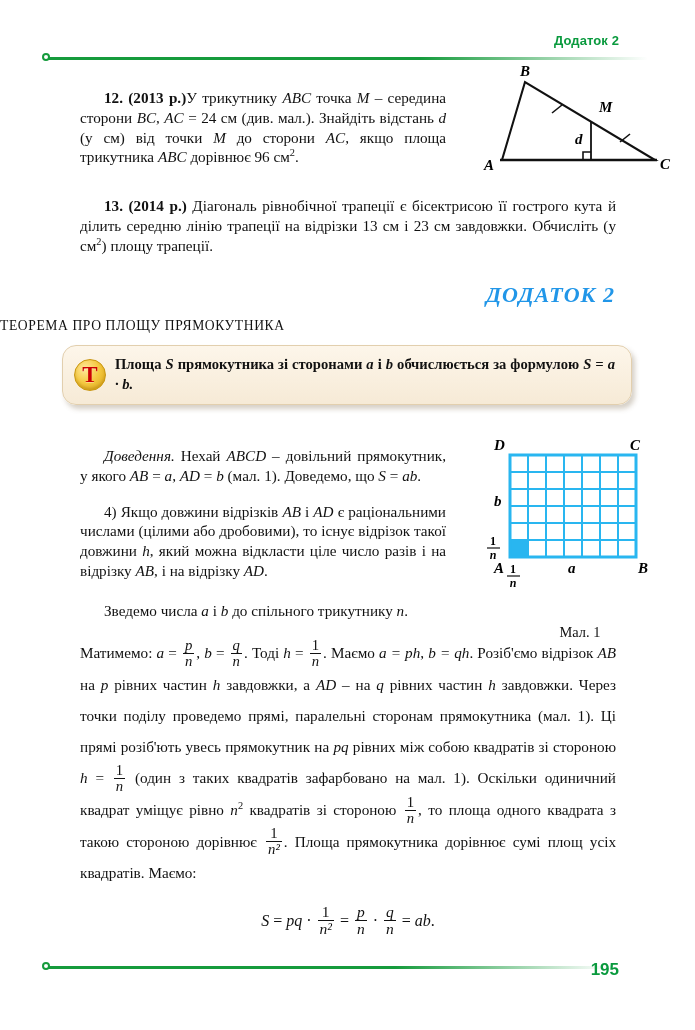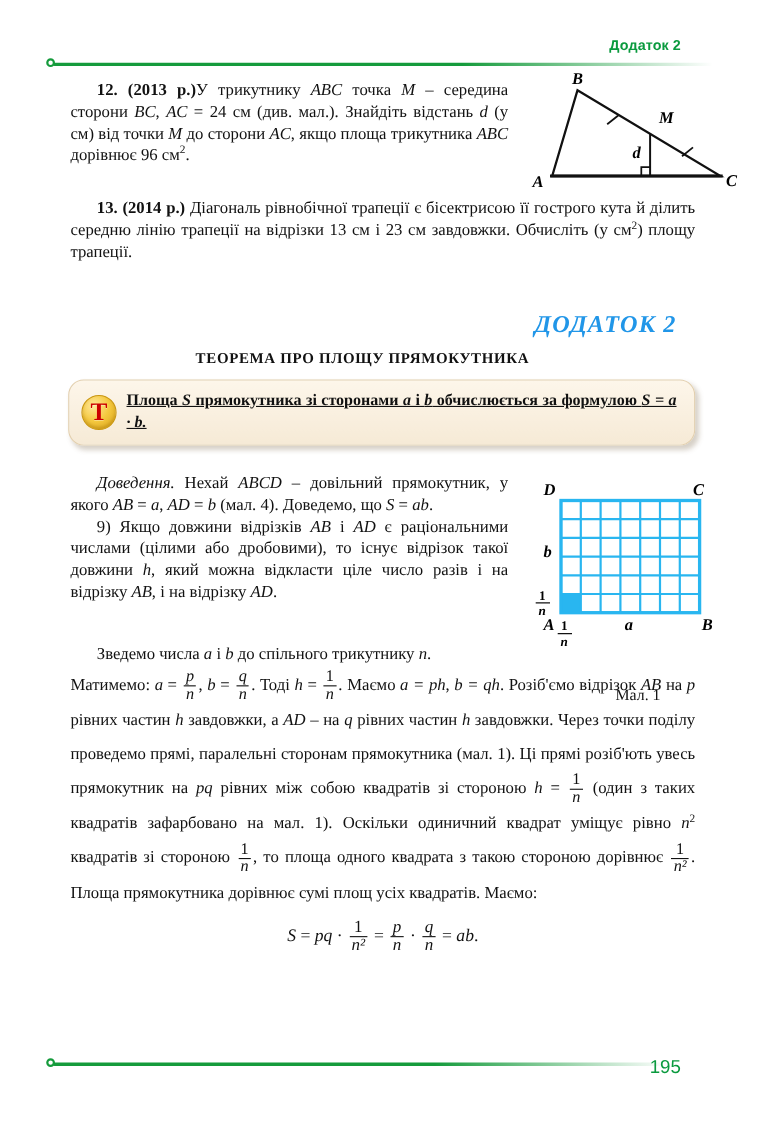--- a/index.html
+++ b/index.html
@@ -28,21 +28,21 @@
   .rule-top .knob{
     position:absolute;left:-6px;top:-4px;width:8px;height:8px;border-radius:50%;
     background:#ffffff;border:2px solid #159b3c;box-sizing:border-box;
   }
 
   
   .col{
     position:absolute;left:64px;width:568px;
   }
   p.just{
-    margin:0;text-align:justify;font-size:15.2px;line-height:1.30;
+    margin:16px;text-align:justify;font-size:15.2px;line-height:1.30;
   }
   p.indent{text-indent:24px;}
   .num{font-weight:bold;}
   i.m{font-family:"Liberation Serif", serif;font-style:italic;}
   sup{font-size:.68em;vertical-align:super;line-height:0;}
 
   
   .wrapcol{width:398px;}
 
   
@@ -50,36 +50,36 @@
 
   
   .dodatok{
     position:absolute;left:0;right:44px;top:282px;
     text-align:right;
     font-family:"Liberation Serif", serif;
     font-weight:bold;font-style:italic;
     font-size:22px;color:#2196e8;letter-spacing:1px;
   }
   .theorem-title{
-    position:absolute;left:0;right:0;top:318px;text-align:center;
+    position:absolute;left:0;right:0;top:318px;
     font-family:"Liberation Serif", serif;
-    font-weight:bold;font-size:13.6px;letter-spacing:.6px;color:#111;
+    font-weight:normal;font-size:13.6px;letter-spacing:.6px;color:#111;
   }
 
   
   .callout{
     position:absolute;left:62px;top:345px;width:570px;min-height:55px;
     background:linear-gradient(#fdf6ea,#f6ead6);
     border:1px solid #e2cfae;border-radius:14px;
     box-shadow:3px 4px 5px rgba(120,100,70,.30);
     box-sizing:border-box;
     padding:9px 16px 10px 52px;
   }
   .callout .txt{
-    font-size:14.6px;line-height:1.35;font-weight:bold;text-align:justify;color:#111;text-decoration:underline;
+    font-size:14.6px;line-height:1.35;font-weight:bold;text-align:justify;color:#111;
   }
   .t-badge{
     position:absolute;left:11px;top:13px;width:30px;height:30px;border-radius:50%;
     background:radial-gradient(circle at 34% 30%,#ffe89a 0%,#f5c940 48%,#d9a316 100%);
     border:1px solid #c9960f;
     display:flex;align-items:center;justify-content:center;
     box-shadow:inset 0 -2px 3px rgba(150,100,0,.35);
   }
   .t-badge span{
     font-family:"Liberation Serif", serif;font-weight:bold;font-size:23px;
@@ -112,21 +112,21 @@
     position:absolute;left:48px;bottom:61px;width:560px;height:3px;
     background:linear-gradient(to right,#159b3c 0%,#159b3c 62%,rgba(21,155,60,0) 100%);
     border-radius:2px;
   }
   .rule-bot .knob{
     position:absolute;left:-6px;top:-4px;width:8px;height:8px;border-radius:50%;
     background:#ffffff;border:2px solid #159b3c;box-sizing:border-box;
   }
   .pageno{
     position:absolute;right:40px;bottom:50px;
-    font-family:"Liberation Sans", sans-serif;font-weight:normal;font-size:17px;
+    font-family:"Liberation Sans", sans-serif;font-weight:bold;font-size:17px;
     color:#0a9a3e;
   }
 </style>
 </head>
 <body>
 
 <div class="page">
 
   <div class="runhead">Додаток 2</div>
   <div class="rule-top">
@@ -175,24 +175,24 @@
     <div class="t-badge">
       <span>Т</span>
     </div>
     <div class="txt">
       <span>Площа </span><i class="m">S</i><span> прямокутника зі сторонами </span><i class="m">a</i><span> і </span><i class="m">b</i><span> обчислюється за формулою </span><i class="m">S = a · b.</i>
     </div>
   </div>
 
   <div class="col wrapcol" style="top:430px;">
     <p class="just indent">
-      <i class="m">Доведення.</i><span> Нехай </span><i class="m">ABCD</i><span> – довільний прямокутник, у якого </span><i class="m">AB</i><span> = </span><i class="m">a</i><span>, </span><i class="m">AD</i><span> = </span><i class="m">b</i><span> (мал. 4). Доведемо, що </span><i class="m">S</i><span> = </span><i class="m">ab</i><span>.</span>
-    </p>
-    <p class="just indent">
-      <span>9) Якщо довжини відрізків </span><i class="m">AB</i><span> і </span><i class="m">AD</i><span> є раціональними числами (цілими або дробовими), то існує відрізок такої довжини </span><i class="m">h</i><span>, який можна відкласти ціле число разів і на відрізку </span><i class="m">AB</i><span>, і на відрізку </span><i class="m">AD</i><span>.</span>
+      <i class="m">Доведення.</i><span> Нехай </span><i class="m">ABCD</i><span> – довільний прямокутник, у якого </span><i class="m">AB</i><span> = </span><i class="m">a</i><span>, </span><i class="m">AD</i><span> = </span><i class="m">b</i><span> (мал. 1). Доведемо, що </span><i class="m">S</i><span> = </span><i class="m">ab</i><span>.</span>
+    </p>
+    <p class="just indent">
+      <span>4) Якщо довжини відрізків </span><i class="m">AB</i><span> і </span><i class="m">AD</i><span> є раціональними числами (цілими або дробовими), то існує відрізок такої довжини </span><i class="m">h</i><span>, який можна відкласти ціле число разів і на відрізку </span><i class="m">AB</i><span>, і на відрізку </span><i class="m">AD</i><span>.</span>
     </p>
   </div>
 
   <div class="fig-rect">
     <svg width="200" height="180" viewBox="0 0 200 180">
 
       <rect x="30" y="112" width="18" height="17" fill="#29b6f0"></rect>
 
       <g stroke="#29b6f0" stroke-width="2">
         <line x1="30" y1="27" x2="30" y2="129"></line>

